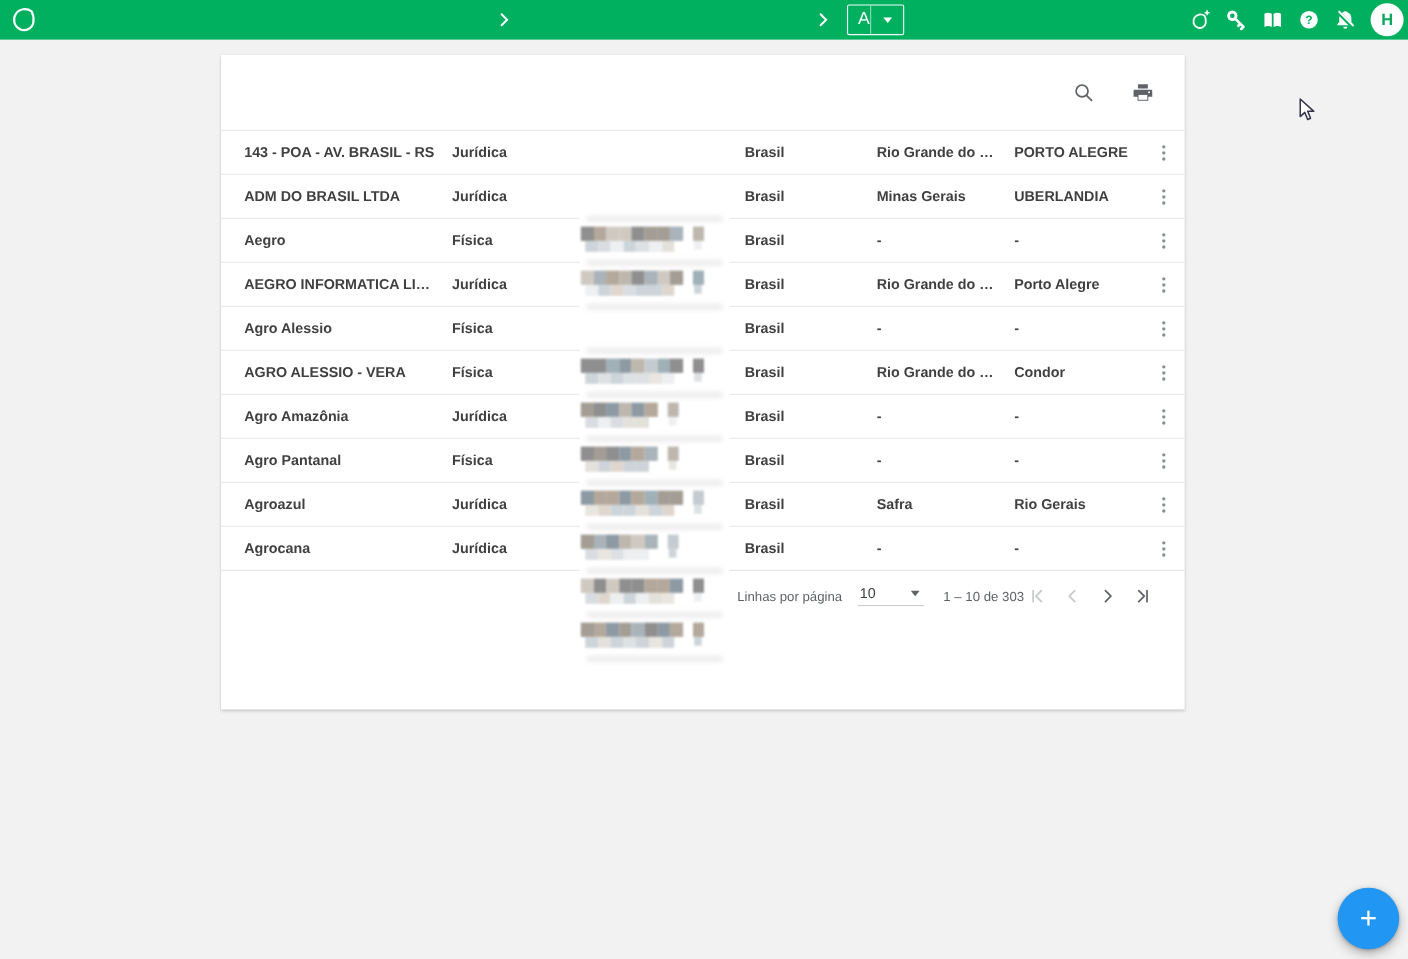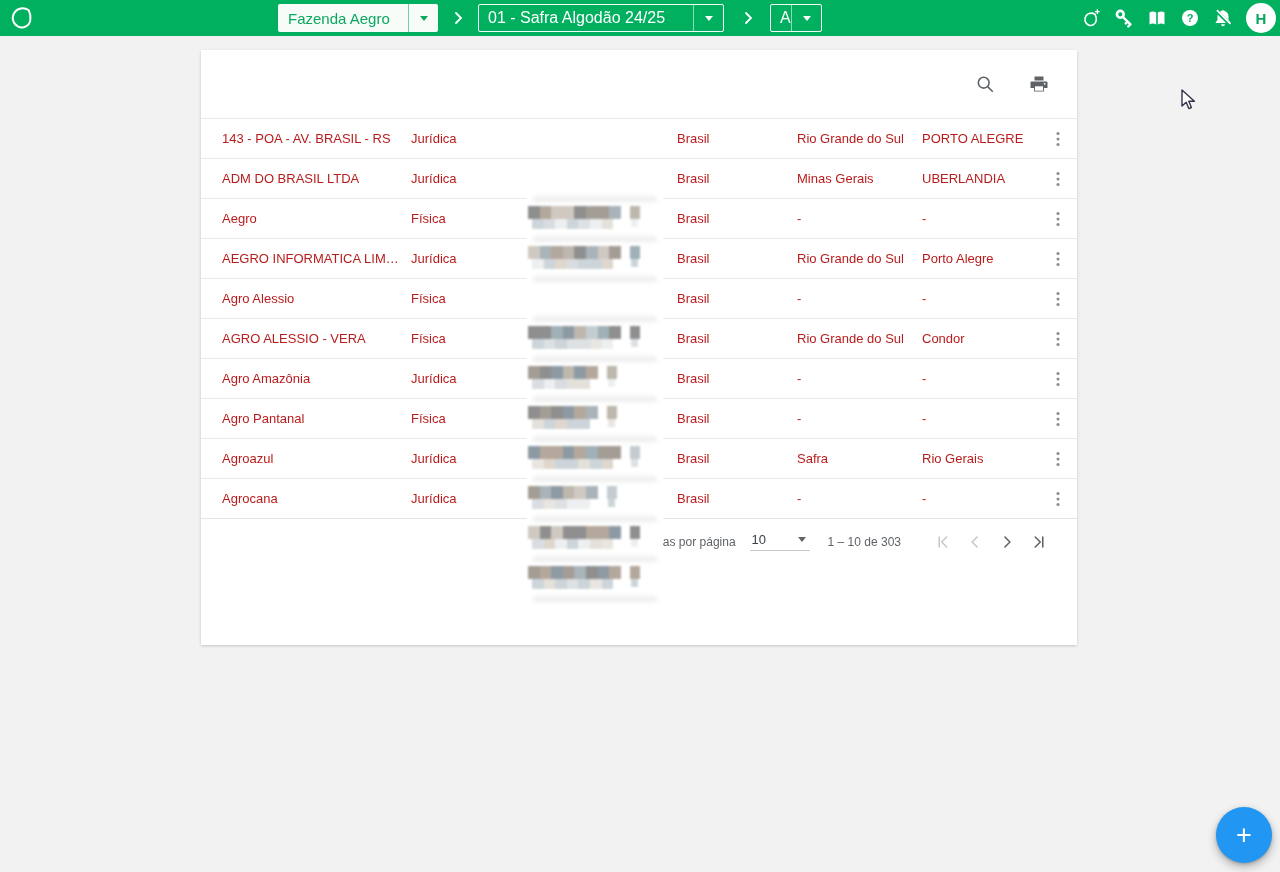--- a/index.html
+++ b/index.html
@@ -57,21 +57,21 @@
   .tab-underline { position:absolute; left:0; bottom:-1px; width:134px; height:2px; background:#0CA75F; }
   .toolbar { height:68px; display:flex; align-items:center; justify-content:flex-end; gap:34px; padding-right:28px; }
   .tool-icon { width:20px; height:20px; cursor:pointer; }
   
   .tgrid {
     display:grid;
     grid-template-columns:189px 116px 150px 120px 125px 118px 36px;
     padding-left:21px; align-items:center;
   }
   .thead { height:39px; color:#80868B; font-size:12px; }
-  .trow { height:40px; border-top:1px solid #E8EAE8; font-size:13px; color:#b91c1c; cursor:pointer; }
+  .trow { height:40px; border-top:1px solid #E8EAE8; font-size:13px; color:#404040; cursor:pointer;font-weight:bold; }
   .tcell { white-space:nowrap; overflow:hidden; text-overflow:ellipsis; padding-right:12px; }
   .c-actions { display:flex; justify-content:center; padding-right:0; }
   .kebab { cursor:pointer; }
   
   .redact-band {
     position:absolute; left:326px; top:143px; width:136px; height:408px;
     background:#FFFFFF; pointer-events:none;
   }
   .redact-strip {
     position:absolute; left:6px; width:124px; height:6px;
@@ -85,21 +85,21 @@
     height:46px; border-top:1px solid #E4E6E4;
     display:flex; align-items:center; justify-content:flex-end;
     padding-right:26px; color:#5F6368; font-size:12px;
   }
   .rpp-label { margin-right:14px; }
   .rpp-select {
     width:60px; display:flex; align-items:center; justify-content:space-between;
     border-bottom:1px solid #C9CCCA; padding:0 4px 3px 2px;
     color:#3C4043; font-size:13px; cursor:pointer; margin-right:18px;
   }
-  .range { margin-right:30px; }
+  .range { }
   .pag-nav { display:flex; gap:8px; }
   .pag-btn { width:24px; height:24px; display:flex; align-items:center; justify-content:center; cursor:pointer; }
   .pag-btn.disabled { cursor:default; }
   
   .fab {
     position:absolute; left:1216px; top:807px; width:56px; height:56px;
     border-radius:50%; background:#2196F3; color:#FFFFFF;
     display:flex; align-items:center; justify-content:center;
     font-size:27px; font-weight:300; cursor:pointer;
     box-shadow:0 4px 10px rgba(0,0,0,.28), 0 1px 3px rgba(0,0,0,.2);
@@ -110,39 +110,25 @@
 <body>
 
 <div class="topbar">
 
   <div class="logo-box">
     <svg width="26" height="26" viewBox="0 0 32 32">
       <path d="M25.5 6.5 C20 2.5 11.5 3.5 7.8 9.5 C4 15.5 6 23.5 12.5 26.5 C19 29.5 26.5 25.5 27.5 18.5 C28.2 13.5 27 9.5 25.5 6.5 Z" fill="none" stroke="#FFFFFF" stroke-width="2.4" stroke-linejoin="round"></path>
     </svg>
   </div>
 
-  <div class="chip chip-farm">
-    <span class="chip-label">Fazenda Aegro</span>
-    <span class="chip-divider"></span>
-    <span class="chip-caret">
-        <span class="caret-down"></span>
-      </span>
-  </div>
 
   <svg class="crumb-chev crumb-chev-1" width="16" height="16" viewBox="0 0 16 16">
     <polyline points="6,3 11,8 6,13" fill="none" stroke="#FFFFFF" stroke-width="1.8" stroke-linecap="round"></polyline>
   </svg>
 
-  <div class="chip chip-outline chip-season">
-    <span class="chip-label">01 - Safra Algodão 24/25</span>
-    <span class="chip-divider"></span>
-    <span class="chip-caret">
-        <span class="caret-down"></span>
-      </span>
-  </div>
 
   <svg class="crumb-chev crumb-chev-2" width="16" height="16" viewBox="0 0 16 16">
     <polyline points="6,3 11,8 6,13" fill="none" stroke="#FFFFFF" stroke-width="1.8" stroke-linecap="round"></polyline>
   </svg>
 
   <div class="chip chip-outline chip-field">
     <span class="chip-label">A</span>
     <span class="chip-divider"></span>
     <span class="chip-caret">
         <span class="caret-down"></span>

